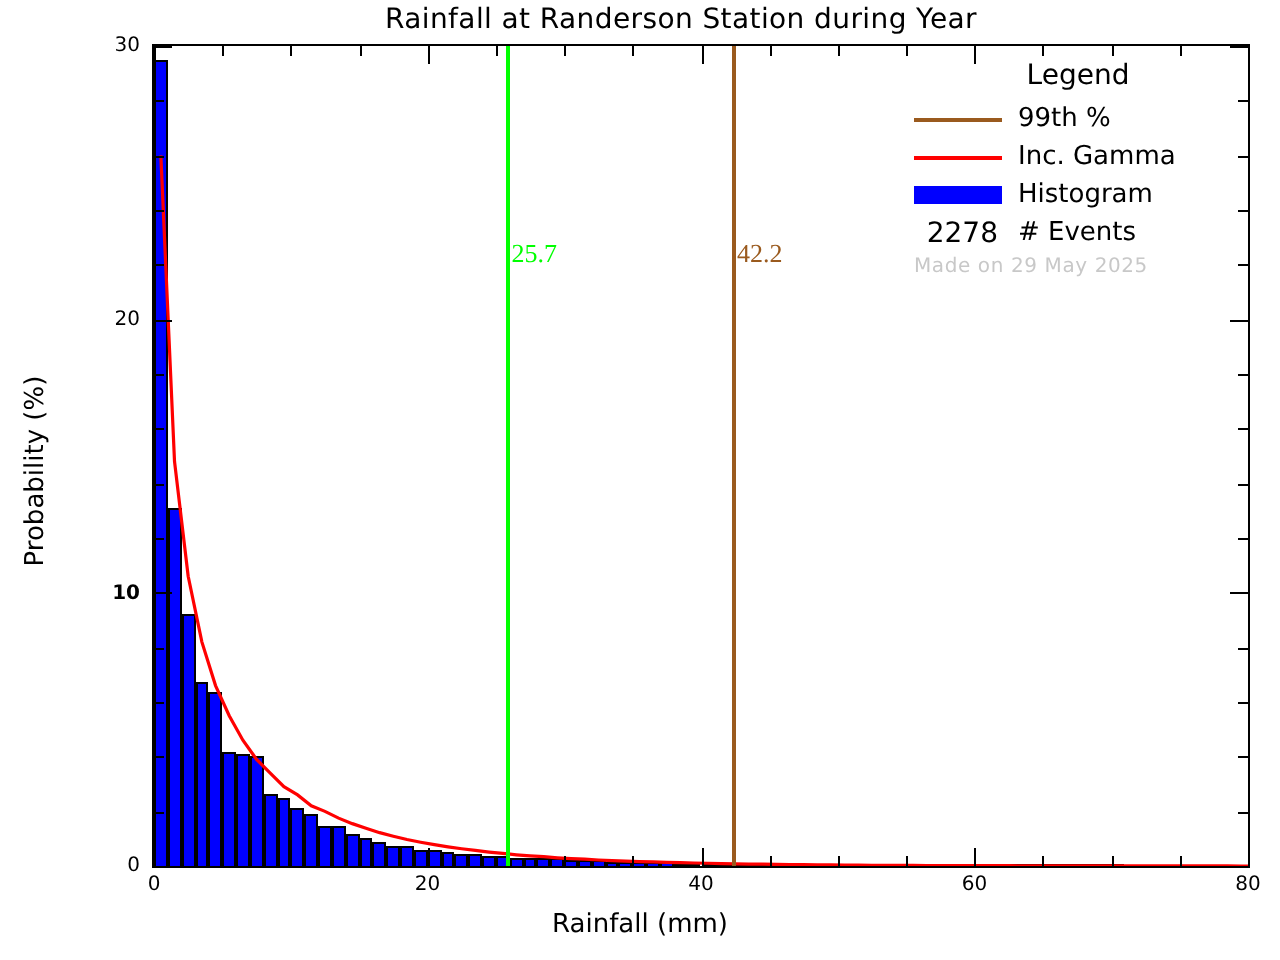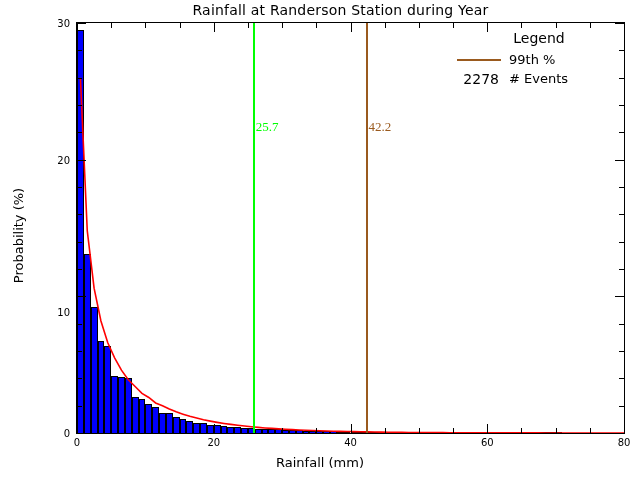--- a/index.html
+++ b/index.html
@@ -225,21 +225,21 @@
       <div class="tick y" style="left: 77px; top: 23px; width: 9px; height: 1px;"></div>
       <div class="tick y" style="left: 615px; top: 23px; width: 9px; height: 1px;"></div>
     </div>
   <div id="ticklabels">
       <div class="tlabel x" style="left: 77px;">0</div>
       <div class="tlabel x" style="left: 213.75px;">20</div>
       <div class="tlabel x" style="left: 350.5px;">40</div>
       <div class="tlabel x" style="left: 487.25px;">60</div>
       <div class="tlabel x" style="left: 624px; text-align: center;">80</div>
       <div class="tlabel y" style="top: 433px;">0</div>
-      <div class="tlabel y" style="top: 312px;">10</div>
+      <div class="tlabel y" style="top: 297px; font-weight: bold;">10</div>
       <div class="tlabel y" style="top: 159.667px;">20</div>
       <div class="tlabel y" style="top: 23px;">30</div>
     </div>
   <div id="vlabels">
       <div class="vlabel" style="left: 255.724px; top: 119px; color: rgb(0, 255, 0);">25.7</div>
       <div class="vlabel" style="left: 368.543px; top: 119px; color: rgb(154, 90, 30);">42.2</div>
     </div>
 
   <div class="xtitle">Rainfall (mm)</div>
   <div class="ytitle">Probability (%)</div>
@@ -248,20 +248,33 @@
     <div class="legend-title">Legend</div>
     <div id="legend-rows">
         <div class="lrow">
           <div class="lkey">
             <div class="ln" style="background: rgb(154, 90, 30);"></div>
           </div>
           <div class="ltext">99th %</div>
         </div>
         <div class="lrow">
           <div class="lkey">
+            <div class="ln" style="background: rgb(255, 0, 0);"></div>
+          </div>
+          <div class="ltext">Inc. Gamma</div>
+        </div>
+        <div class="lrow">
+          <div class="lkey">
+            <div class="sw" style="background: rgb(0, 0, 255);"></div>
+          </div>
+          <div class="ltext">Histogram</div>
+        </div>
+        <div class="lrow">
+          <div class="lkey">
             <div class="num">2278</div>
           </div>
           <div class="ltext"># Events</div>
         </div>
       </div>
+    <div class="madeon">Made on 29 May 2025</div>
   </div>
 
 </div>
 
 </body></html>

